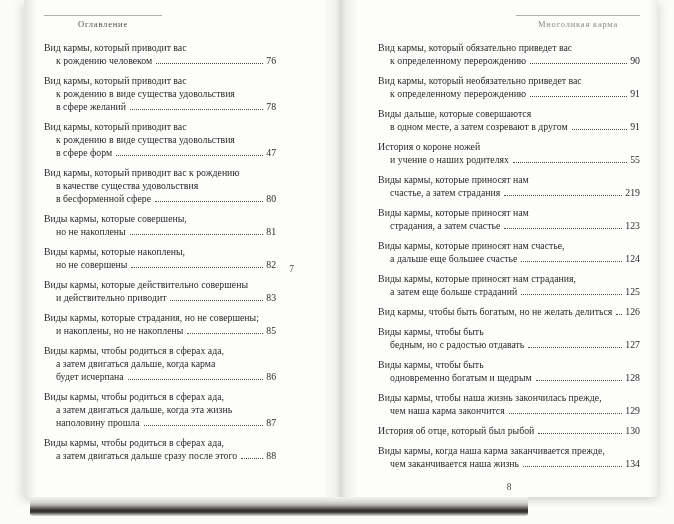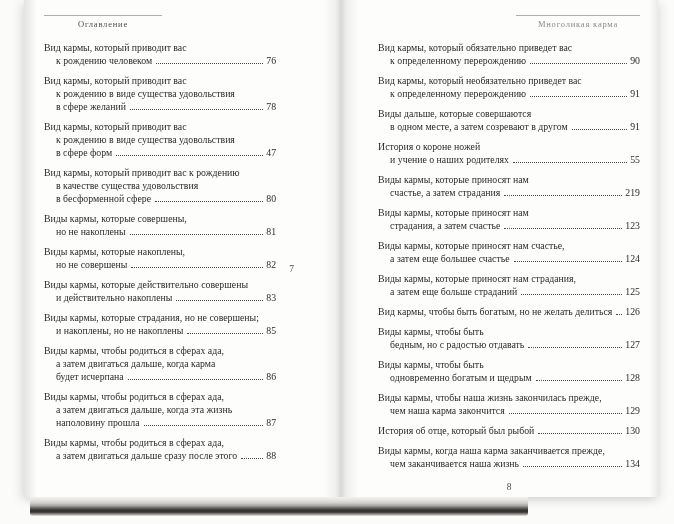--- a/index.html
+++ b/index.html
@@ -153,21 +153,21 @@
                 <span class="txt">но не совершены</span>
                 <span class="leader"></span>
                 <span class="num">82</span>
               </div>
             </div>
             <div class="entry">
               <div class="line">
                 <span class="txt">Виды кармы, которые действительно совершены</span>
               </div>
               <div class="line cont">
-                <span class="txt">и действительно накоплены</span>
+                <span class="txt">и действительно приводит</span>
                 <span class="leader"></span>
                 <span class="num">83</span>
               </div>
             </div>
             <div class="entry">
               <div class="line">
                 <span class="txt">Виды кармы, которые страдания, но не совершены;</span>
               </div>
               <div class="line cont">
                 <span class="txt">и накоплены, но не накоплены</span>
@@ -281,21 +281,21 @@
                 <span class="txt">страдания, а затем счастье</span>
                 <span class="leader"></span>
                 <span class="num">123</span>
               </div>
             </div>
             <div class="entry">
               <div class="line">
                 <span class="txt">Виды кармы, которые приносят нам счастье,</span>
               </div>
               <div class="line cont">
-                <span class="txt">а затем еще большее счастье</span>
+                <span class="txt">а дальше еще большее счастье</span>
                 <span class="leader"></span>
                 <span class="num">124</span>
               </div>
             </div>
             <div class="entry">
               <div class="line">
                 <span class="txt">Виды кармы, которые приносят нам страдания,</span>
               </div>
               <div class="line cont">
                 <span class="txt">а затем еще больше страданий</span>

